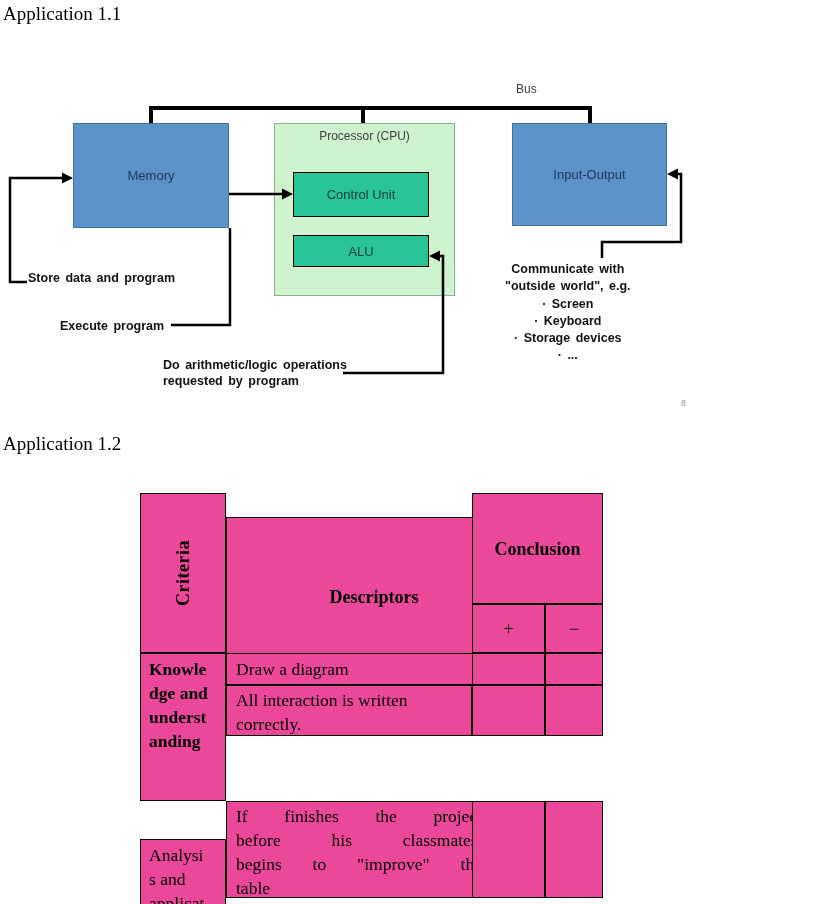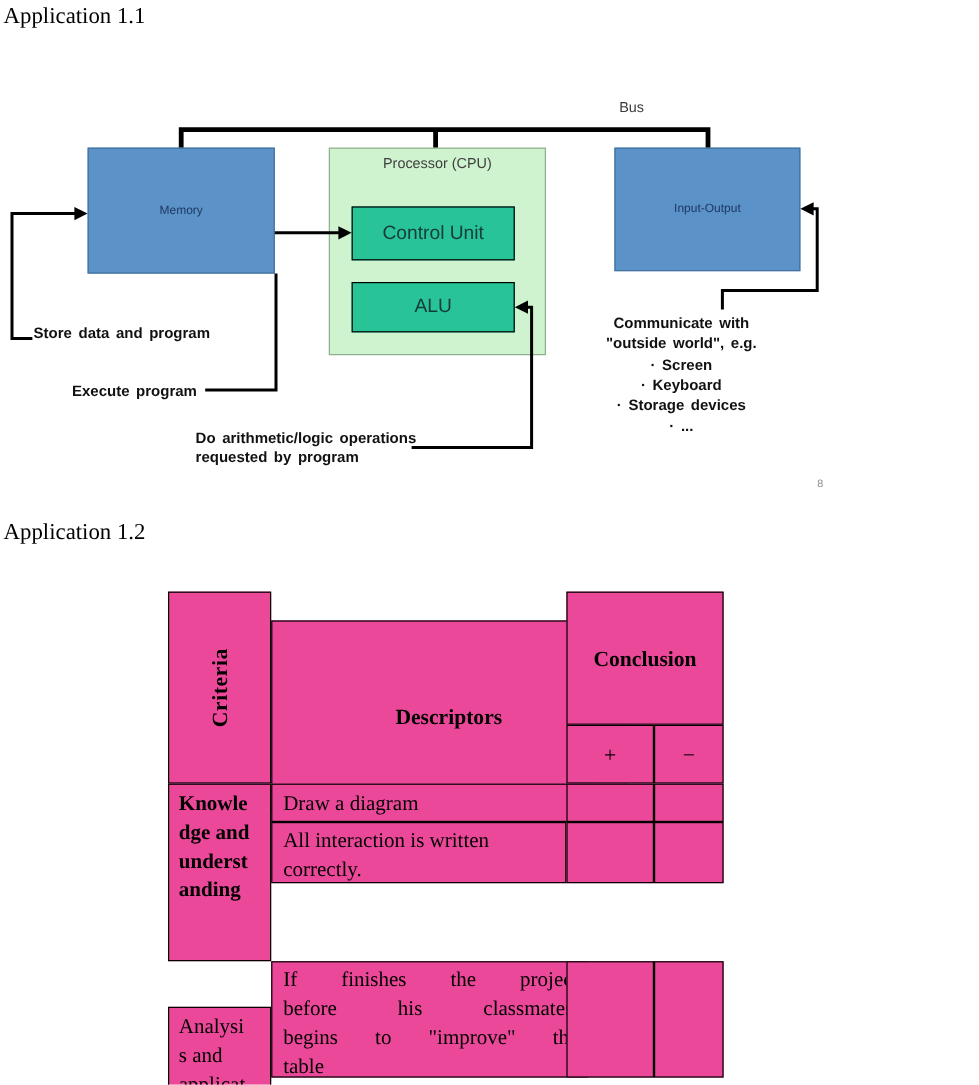--- a/index.html
+++ b/index.html
@@ -4,24 +4,24 @@
 <style>
   html,body{margin:0;padding:0;background:#fff;}
   #page{position:relative;width:816px;height:904px;background:#fff;overflow:hidden;
         font-family:"Liberation Serif",serif;color:#000;}
 
   .heading{position:absolute;font-size:19px;color:#000;white-space:nowrap;}
 
   
   .dbox{position:absolute;box-sizing:border-box;display:flex;align-items:center;justify-content:center;
         font-family:"Liberation Sans",sans-serif;}
-  #memory-box,#io-box{background:#5b92c8;border:1px solid #41719c;color:#1f3864;font-size:10px;}
+  #memory-box,#io-box{background:#5b92c8;border:1px solid #41719c;color:#1f3864;font-size:13px;}
   #cpu-box{background:#cff2cf;border:1px solid #8fae8f;}
   #cpu-label{position:absolute;top:5px;left:0;right:0;text-align:center;color:#3f3f3f;font-size:12px;}
-  .unit{background:#29c398;border:1.5px solid #000;color:#143d38;font-size:16px;}
+  .unit{background:#29c398;border:1.5px solid #000;color:#143d38;font-size:13px;}
   #bus-label{position:absolute;left:516px;top:82px;font-family:"Liberation Sans",sans-serif;
              font-size:12px;color:#3a3a3a;}
   .note{position:absolute;font-family:"Liberation Sans",sans-serif;font-weight:bold;
         font-size:12.5px;color:#111;white-space:pre-line;line-height:16px;word-spacing:2px;}
   #io-note{line-height:17.3px;}
   #diagram-lines{position:absolute;left:0;top:0;z-index:3;pointer-events:none;}
   #page-number{position:absolute;left:681px;top:398px;font-size:9px;color:#8f8f8f;
                font-family:"Liberation Sans",sans-serif;}
 
   
@@ -49,21 +49,21 @@
   </div>
 
   <div class="dbox" id="cpu-box" style="left:274px;top:123px;width:181px;height:173px;">
     <span id="cpu-label">Processor (CPU)</span>
   </div>
 
   <div class="dbox unit" style="left:293px;top:172px;width:136px;height:45px;">
     <span>Control Unit</span>
   </div>
 
-  <div class="dbox unit" style="left:293px;top:235px;width:136px;height:42px;">
+  <div class="dbox unit" style="left:293px;top:235px;width:136px;height:32px;">
     <span>ALU</span>
   </div>
 
   <div class="dbox" id="io-box" style="left:512px;top:123px;width:155px;height:103px;">
     <span>Input-Output</span>
   </div>
 
   <div id="bus-label">Bus</div>
 
   <svg id="diagram-lines" width="816" height="470">

